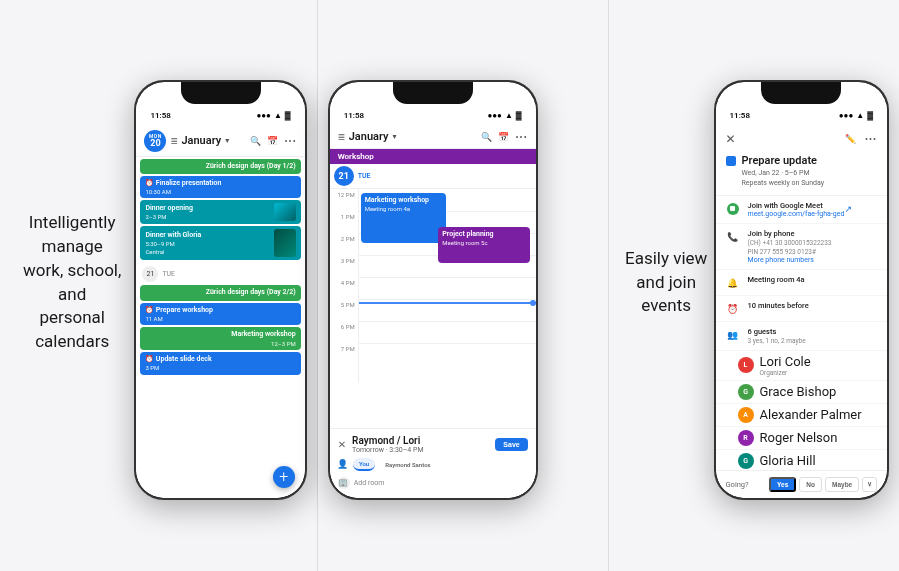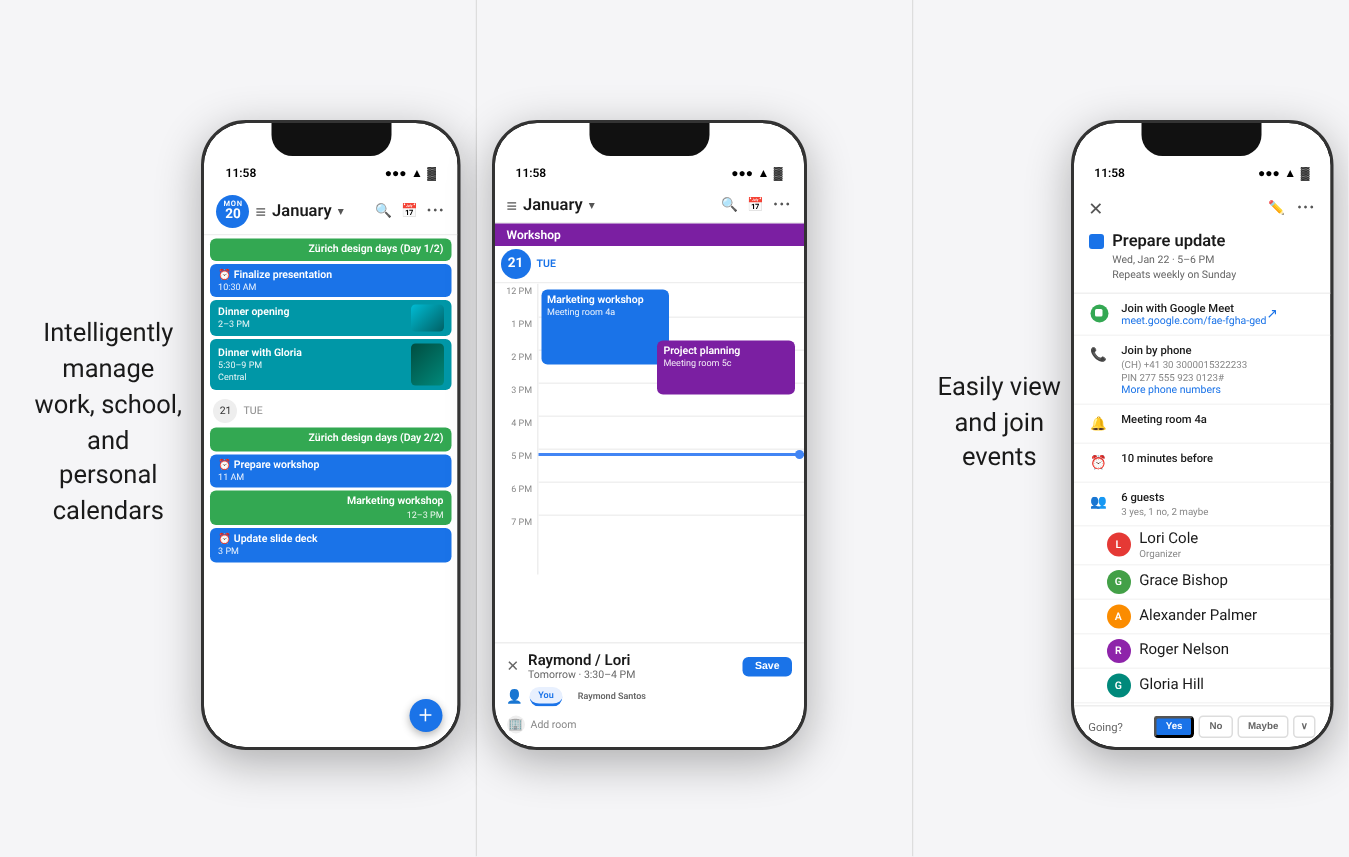--- a/index.html
+++ b/index.html
@@ -470,21 +470,21 @@
 
     .avatar-row {
       display: flex;
       align-items: center;
       gap: 6px;
       padding: 3px 10px;
       border-bottom: 1px solid #f5f5f5;
     }
 
     .avatar-name {
-      font-size: 10px;
+      font-size: 13px;
       color: #1a1a1a;
     }
 
     .avatar-role {
       font-size: 6.5px;
       color: #888;
     }
 
     .going-bar {
       display: flex;

